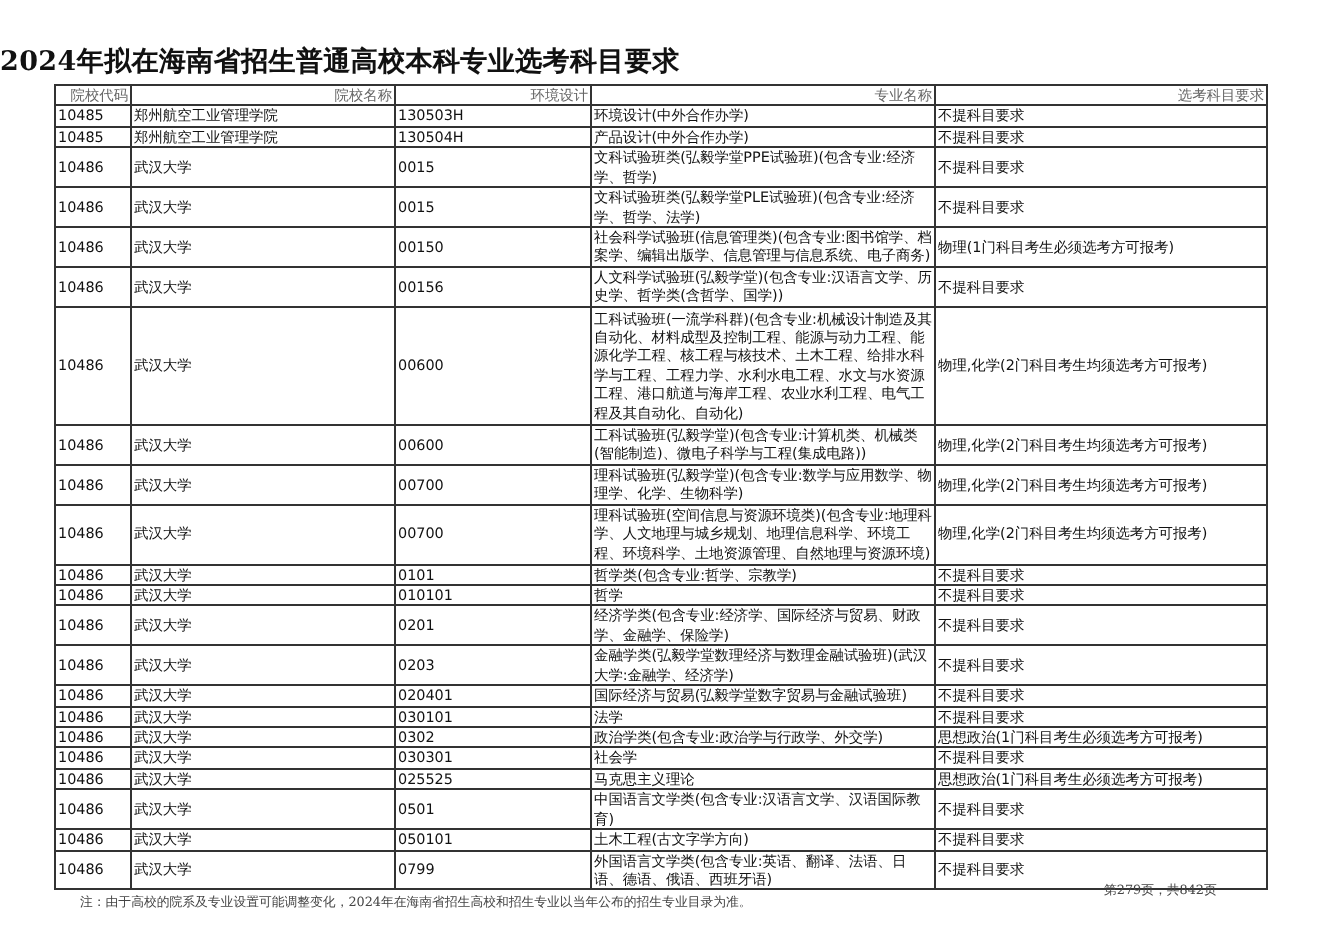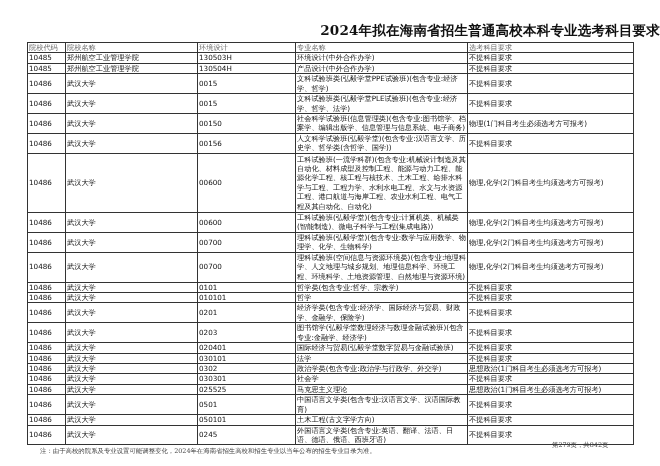--- a/index.html
+++ b/index.html
@@ -1,29 +1,29 @@
 <!DOCTYPE html>
 <html><head>
 <meta charset="utf-8">
 <style>
   html, body { margin: 0; padding: 0; background: #ffffff; }
   body { width: 660px; height: 466px; position: relative; overflow: hidden;
          font-family: "DejaVu Sans", "Liberation Sans", sans-serif; color: #111; }
-  .title { position: absolute; left: 0; top: 22px; width: 660px; text-align: right;
+  .title { position: absolute; left: 0; top: 22px; width: 660px; text-align: left;
            font-family: "DejaVu Serif", "Liberation Serif", serif; font-size: 13.5px; font-weight: bold; letter-spacing: 0.2px; }
   table.grid { position: absolute; left: 27px; top: 42px; border-collapse: collapse;
                table-layout: fixed; width: 606px; border: 1.4px solid #222; }
   table.grid col.c0 { width: 38px; }
   table.grid col.c1 { width: 132px; }
   table.grid col.c2 { width: 98px; }
   table.grid col.c3 { width: 172px; }
   table.grid col.c4 { width: 166px; }
   table.grid th, table.grid td { border: 1px solid #333; padding: 0 1px; font-size: 7.2px;
       line-height: 9.4px; vertical-align: middle; overflow: hidden; }
-  table.grid th { font-weight: normal; color: #666; font-family: "DejaVu Serif", "Liberation Serif", serif; height: 9px; text-align: left; }
+  table.grid th { font-weight: normal; color: #666; font-family: "DejaVu Serif", "Liberation Serif", serif; height: 9px; text-align: right; }
   td.code { }
   td.name, td.mcode, td.major, td.req { text-align: left; }
   .footer-note { position: absolute; left: 40px; top: 418px; font-size: 6.4px; color: #444;
                  font-family: "DejaVu Serif", "Liberation Serif", serif; margin-top: 29px; }
   .footer-page { position: absolute; left: 552px; top: 441px; font-size: 6.4px; color: #444;
                  font-family: "DejaVu Serif", "Liberation Serif", serif; }
 </style>
 </head>
 <body>
 
@@ -135,21 +135,21 @@
         <td class="code">10486</td>
         <td class="name">武汉大学</td>
         <td class="mcode">0201</td>
         <td class="major">经济学类(包含专业:经济学、国际经济与贸易、财政学、金融学、保险学)</td>
         <td class="req">不提科目要求</td>
       </tr>
       <tr style="height: 19px;">
         <td class="code">10486</td>
         <td class="name">武汉大学</td>
         <td class="mcode">0203</td>
-        <td class="major">图书馆学(弘毅学堂数理经济与数理金融试验班)(包含专业:金融学、经济学)</td>
+        <td class="major">金融学类(弘毅学堂数理经济与数理金融试验班)(武汉大学:金融学、经济学)</td>
         <td class="req">不提科目要求</td>
       </tr>
       <tr style="height: 10px;">
         <td class="code">10486</td>
         <td class="name">武汉大学</td>
         <td class="mcode">020401</td>
         <td class="major">国际经济与贸易(弘毅学堂数字贸易与金融试验班)</td>
         <td class="req">不提科目要求</td>
       </tr>
       <tr style="height: 9px;">
@@ -190,21 +190,21 @@
       <tr style="height: 10px;">
         <td class="code">10486</td>
         <td class="name">武汉大学</td>
         <td class="mcode">050101</td>
         <td class="major">土木工程(古文字学方向)</td>
         <td class="req">不提科目要求</td>
       </tr>
       <tr style="height: 19px;">
         <td class="code">10486</td>
         <td class="name">武汉大学</td>
-        <td class="mcode">0245</td>
+        <td class="mcode">0799</td>
         <td class="major">外国语言文学类(包含专业:英语、翻译、法语、日语、德语、俄语、西班牙语)</td>
         <td class="req">不提科目要求</td>
       </tr>
     </tbody>
 </table>
 
 <div class="footer-note">注：由于高校的院系及专业设置可能调整变化，2024年在海南省招生高校和招生专业以当年公布的招生专业目录为准。</div>
 <div class="footer-page">第279页，共842页</div>
 
 </body></html>

